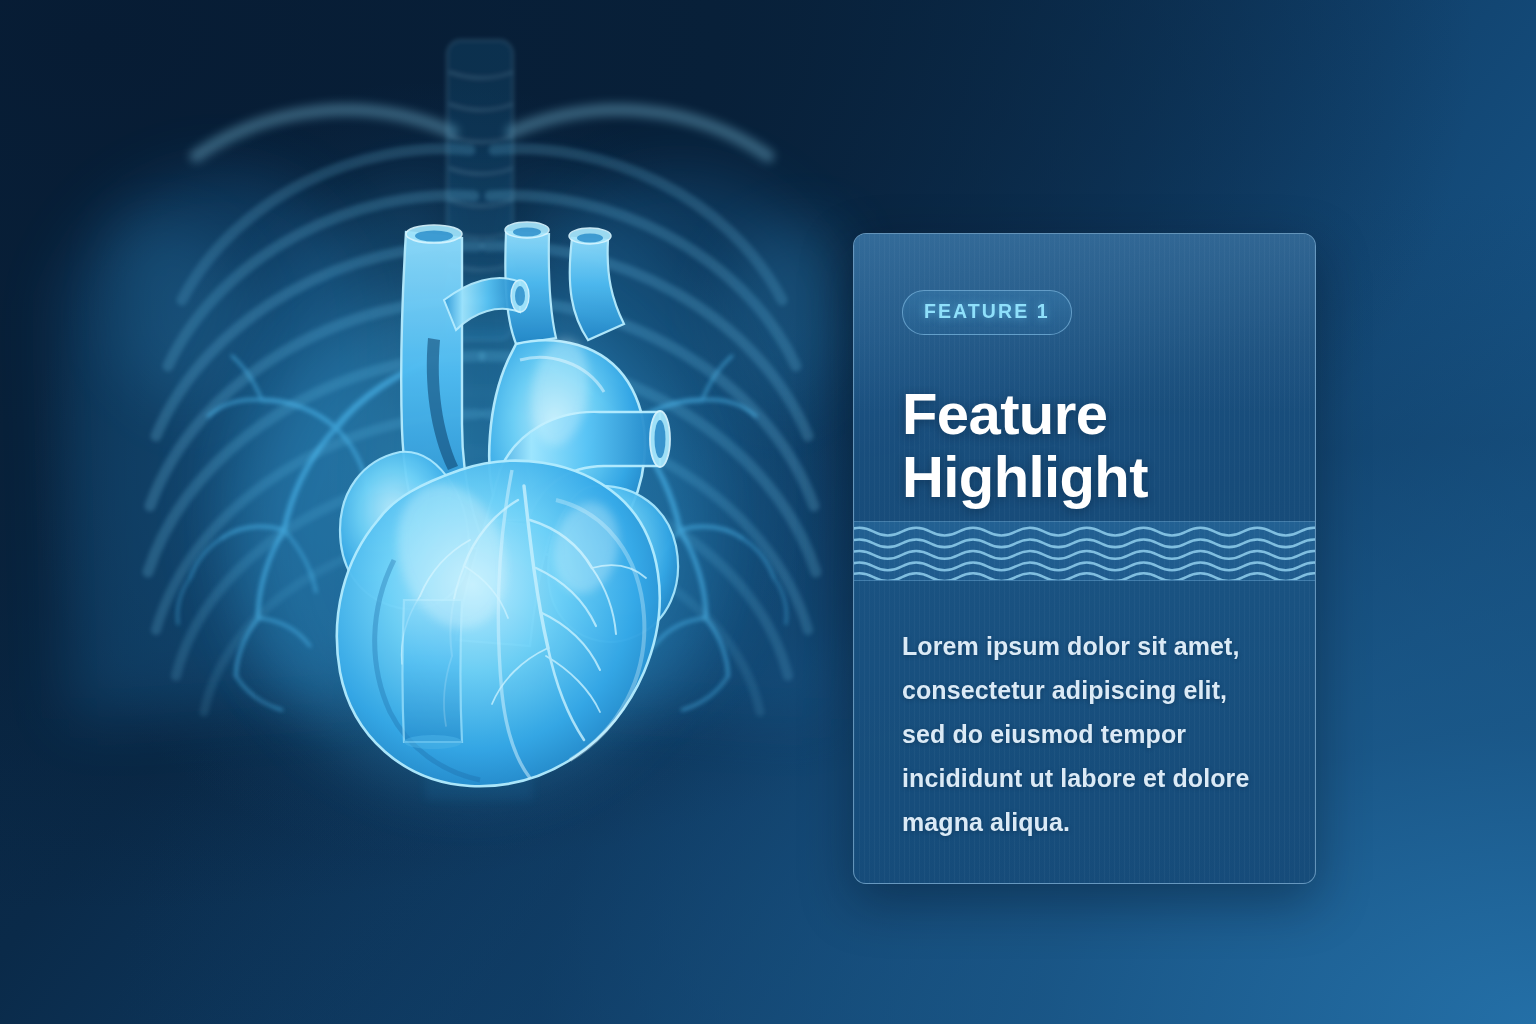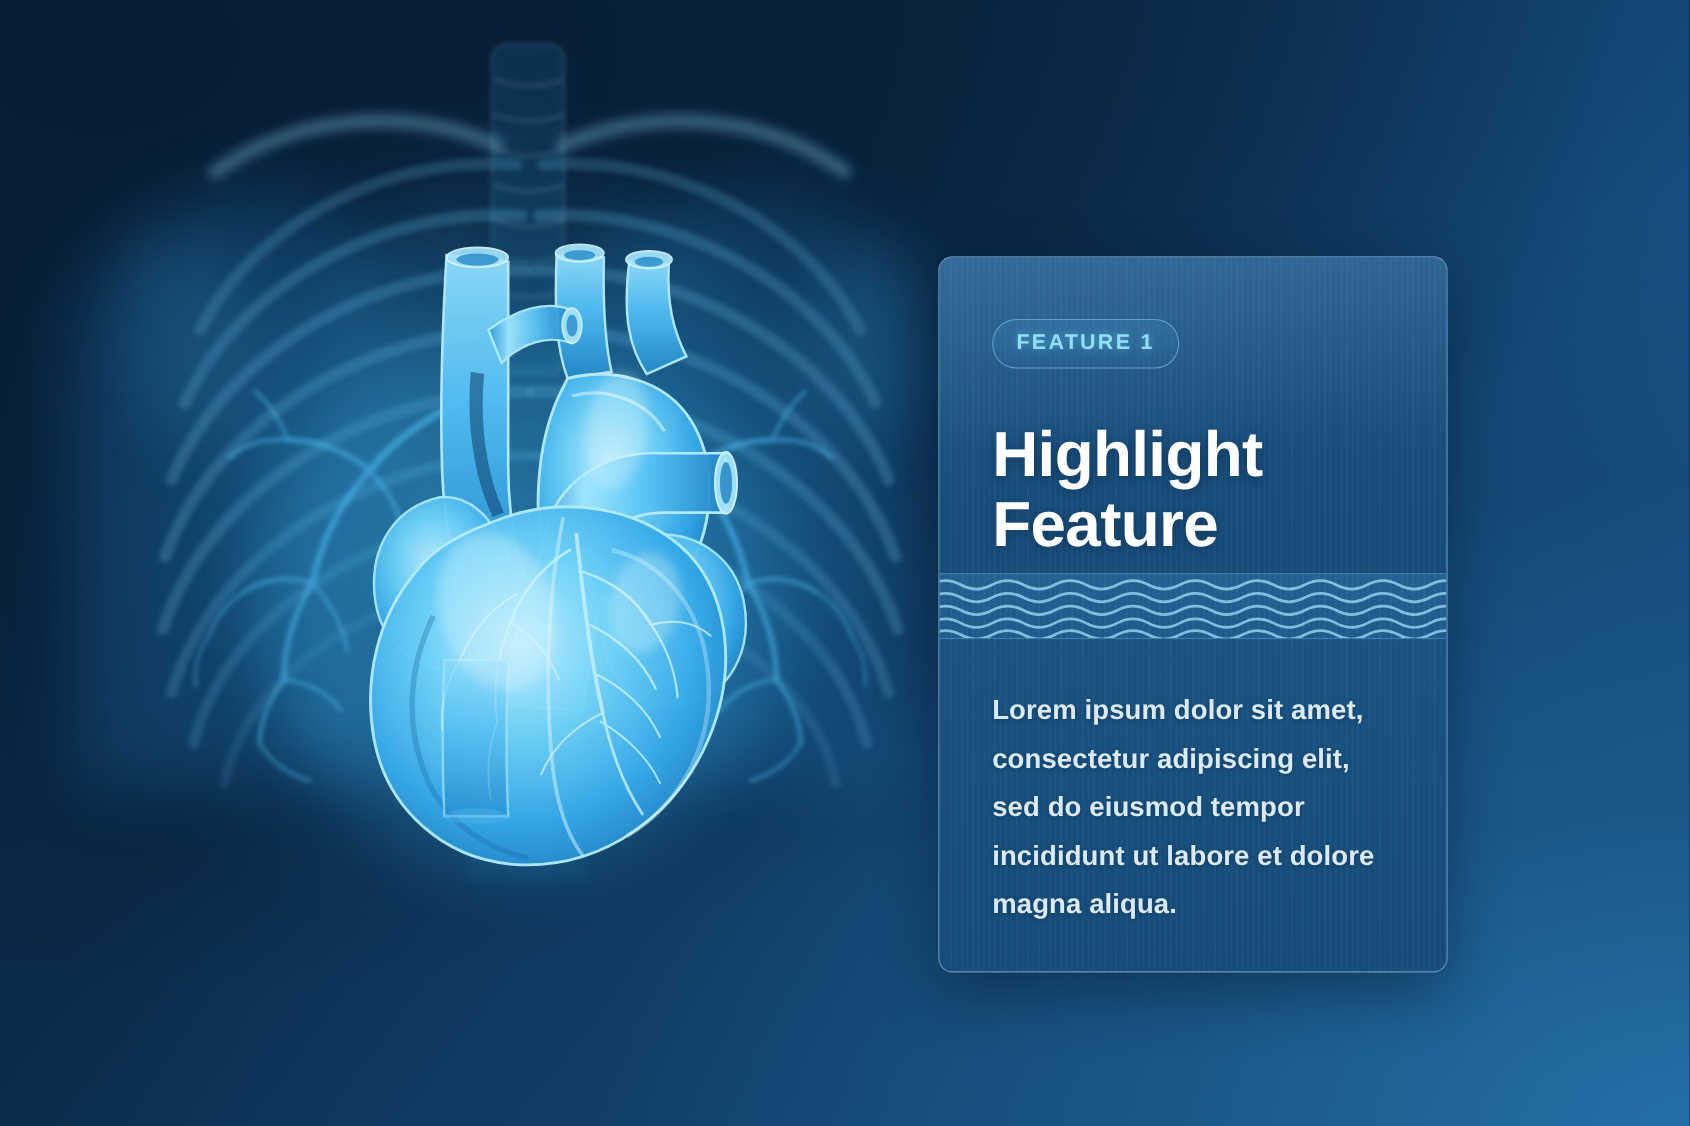--- a/index.html
+++ b/index.html
@@ -394,21 +394,21 @@
         </g>
       </svg>
     </div>
 
     <div class="card-scan"></div>
     <div class="card-sheen"></div>
 
     <div class="card-inner">
       <div class="badge">FEATURE 1</div>
       <div class="headline">
+        <div>Feature</div>
         <div>Highlight</div>
-        <div>Feature</div>
       </div>
     </div>
 
     <div class="body-copy">Lorem ipsum dolor sit amet, consectetur adipiscing elit, sed do eiusmod tempor incididunt ut labore et dolore magna aliqua.</div>
   </div>
 
 </div>
 
 </body></html>

